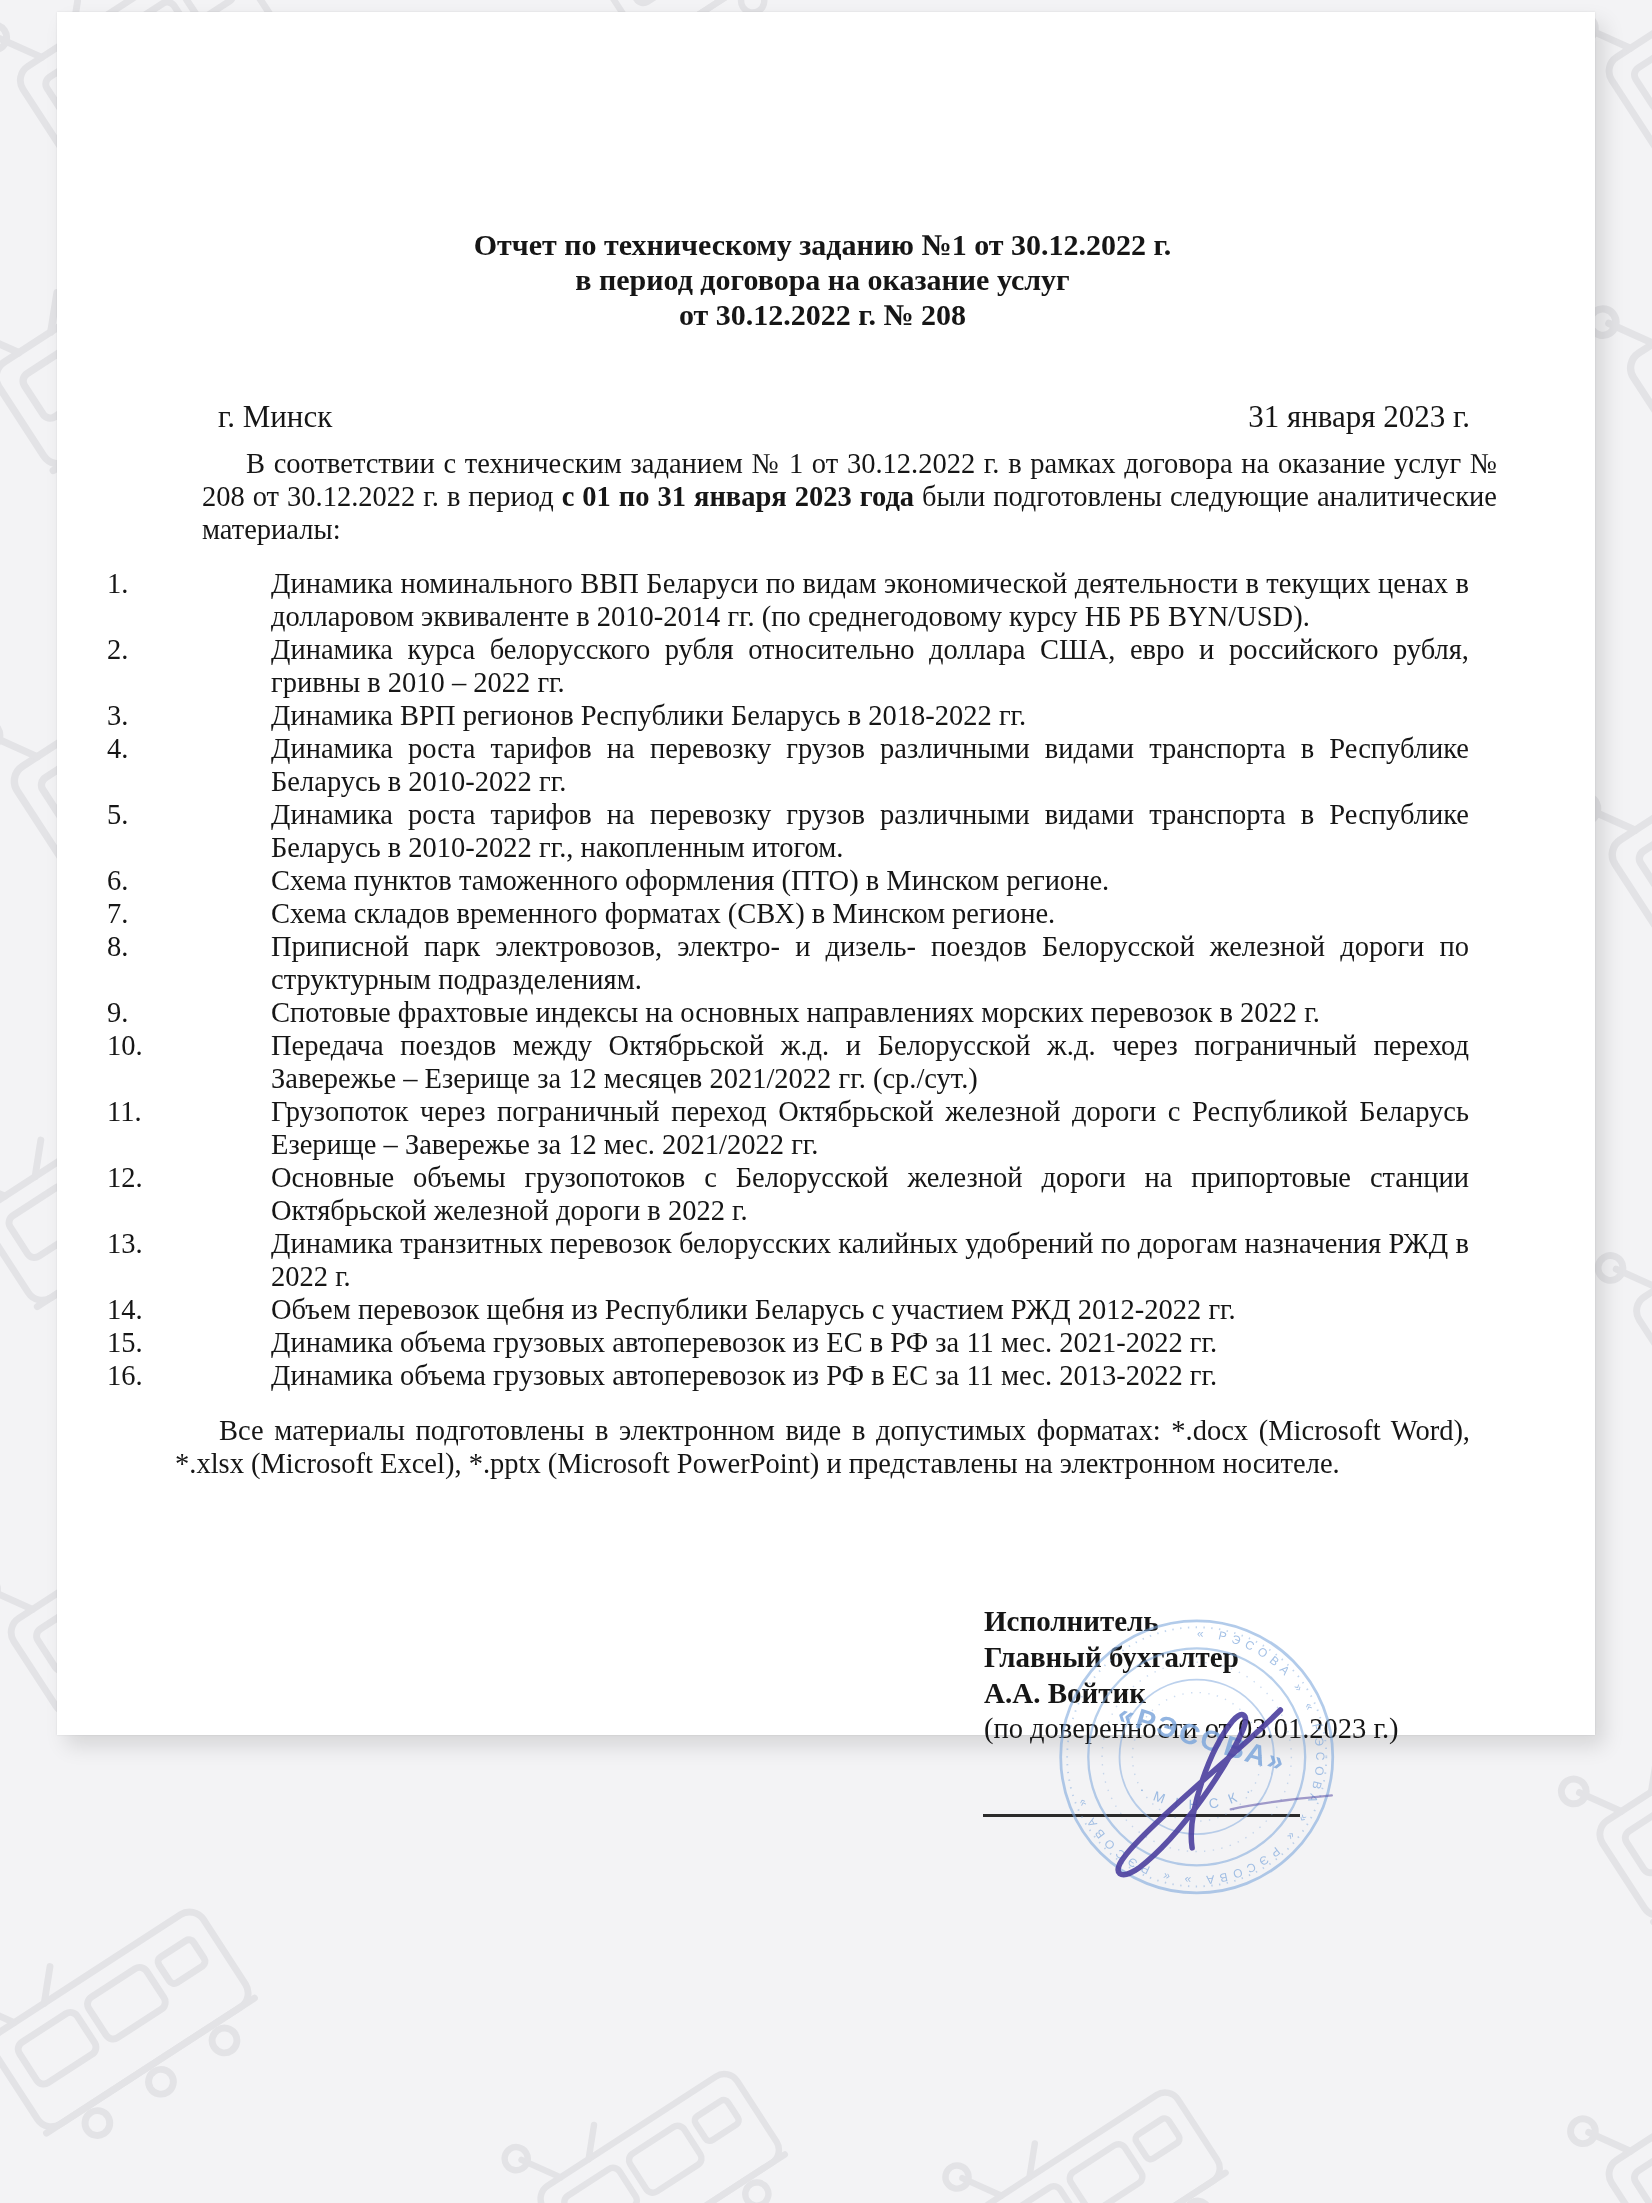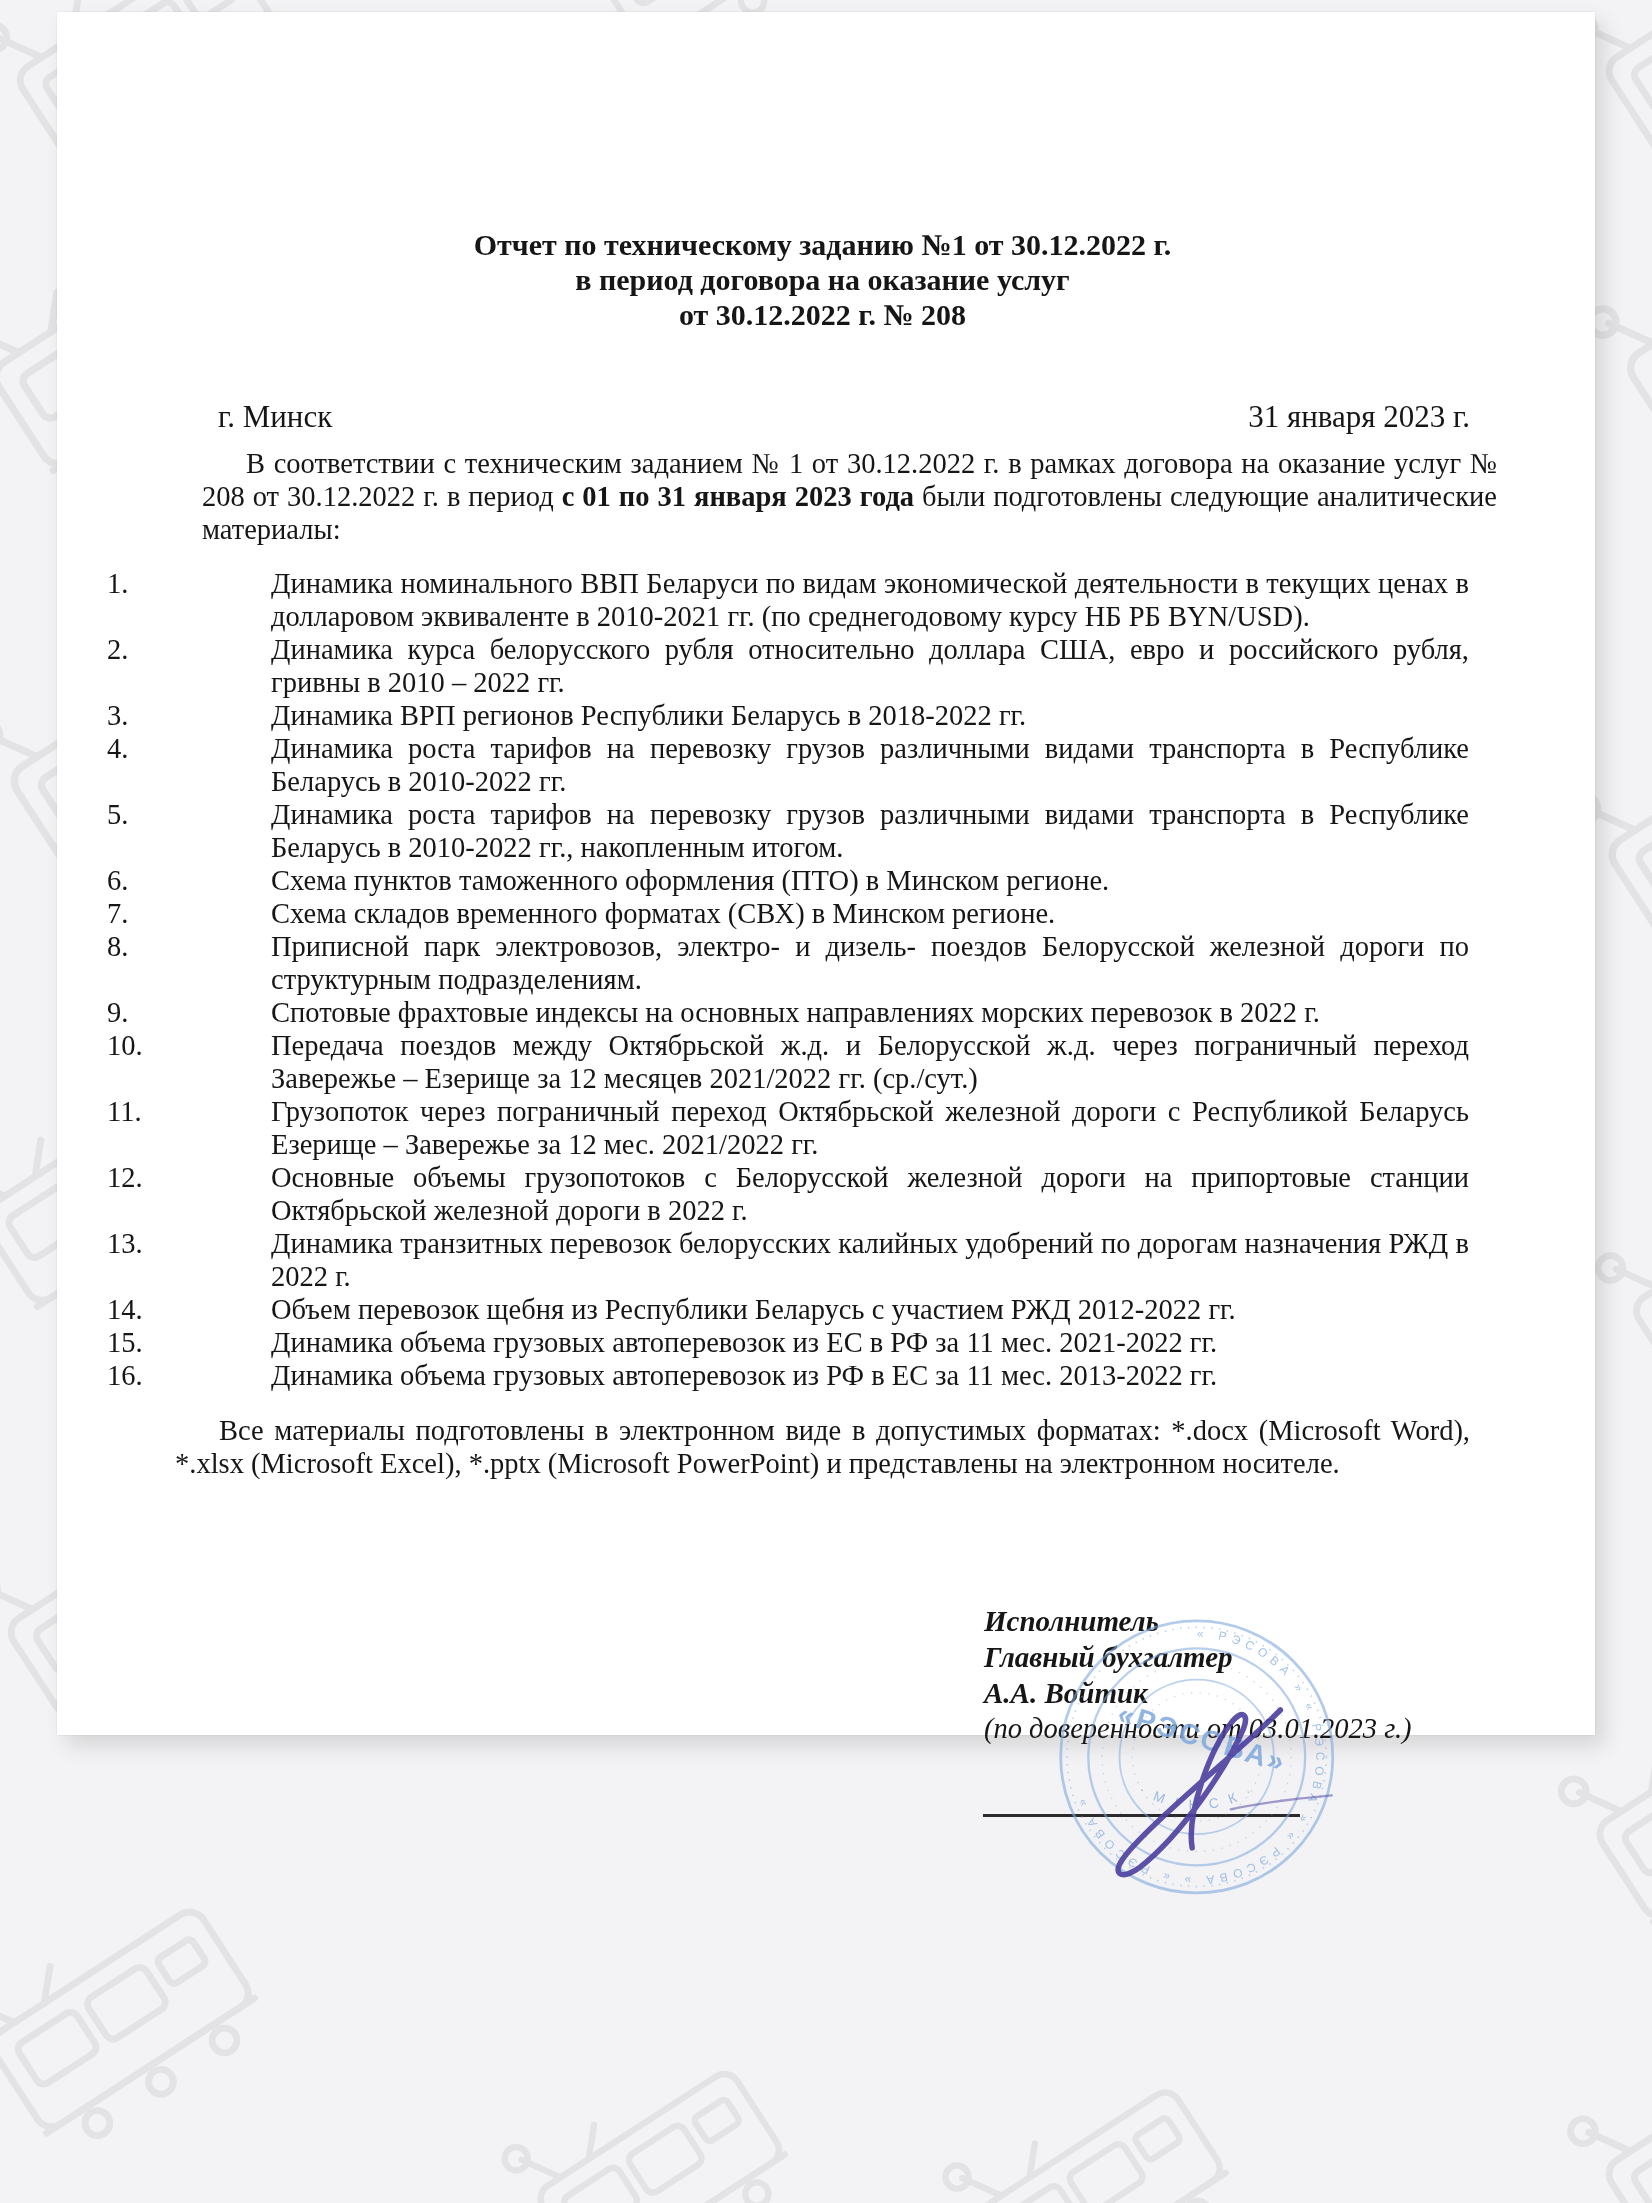--- a/index.html
+++ b/index.html
@@ -50,21 +50,21 @@
   ol.materials li::before{
     content:counter(item) ".";
     position:absolute;left:-138px;top:0;width:158px;text-align:right;
   }
   .closing{
     position:absolute;left:118px;top:1402px;width:1295px;
     font-size:28.5px;line-height:33px;text-align:justify;text-indent:44px;
   }
   .sig-block{
     position:absolute;left:927px;top:1591px;width:514px;
-    font-size:29px;line-height:36px;font-style:italic;
+    font-size:29px;line-height:36px;
   }
   .sig-block .bold{font-weight:bold;}
   .sig-block .proxy{font-weight:normal;font-size:28.5px;}
   .sig-line{
     position:absolute;left:926px;top:1802px;width:317px;height:2.8px;
     background:#2b2b2b;z-index:2;
   }
   .stamp-svg{
     position:absolute;left:955px;top:1595px;width:386px;height:331px;
     z-index:3;pointer-events:none;
@@ -145,21 +145,21 @@
   </div>
 
   <div class="date-row">
     <span>г. Минск</span>
     <span>31 января 2023 г.</span>
   </div>
 
   <div class="intro"><span>В соответствии с техническим заданием № 1 от 30.12.2022 г. в рамках договора на оказание услуг № 208 от 30.12.2022 г. в период </span><span class="b">с 01 по 31 января 2023 года</span><span> были подготовлены следующие аналитические материалы:</span></div>
 
   <ol class="materials">
-    <li>Динамика номинального ВВП Беларуси по видам экономической деятельности в текущих ценах в долларовом эквиваленте в 2010-2021 гг. (по среднегодовому курсу НБ РБ BYN/USD).</li>
+    <li>Динамика номинального ВВП Беларуси по видам экономической деятельности в текущих ценах в долларовом эквиваленте в 2010-2014 гг. (по среднегодовому курсу НБ РБ BYN/USD).</li>
     <li>Динамика курса белорусского рубля относительно доллара США, евро и российского рубля, гривны в 2010 – 2022 гг.</li>
     <li>Динамика ВРП регионов Республики Беларусь в 2018-2022 гг.</li>
     <li>Динамика роста тарифов на перевозку грузов различными видами транспорта в Республике Беларусь в 2010-2022 гг.</li>
     <li>Динамика роста тарифов на перевозку грузов различными видами транспорта в Республике Беларусь в 2010-2022 гг., накопленным итогом.</li>
     <li>Схема пунктов таможенного оформления (ПТО) в Минском регионе.</li>
     <li>Схема складов временного форматах (СВХ) в Минском регионе.</li>
     <li>Приписной парк электровозов, электро- и дизель- поездов Белорусской железной дороги по структурным подразделениям.</li>
     <li>Спотовые фрахтовые индексы на основных направлениях морских перевозок в 2022 г.</li>
     <li>Передача поездов между Октябрьской ж.д. и Белорусской ж.д. через пограничный переход Завережье – Езерище за 12 месяцев 2021/2022 гг. (ср./сут.)</li>
     <li>Грузопоток через пограничный переход Октябрьской железной дороги с Республикой Беларусь Езерище – Завережье за 12 мес. 2021/2022 гг.</li>

